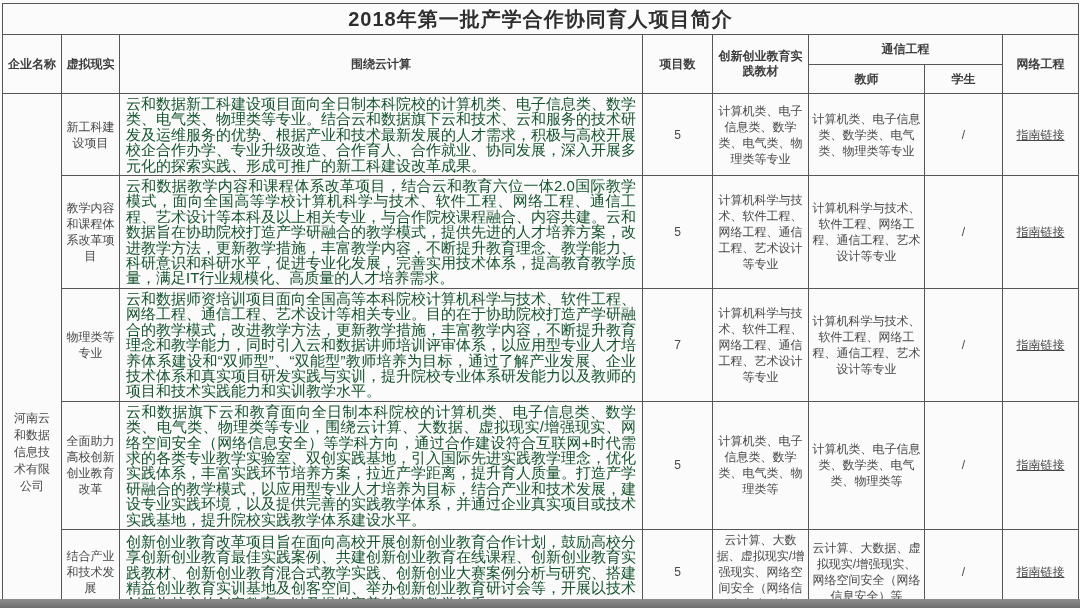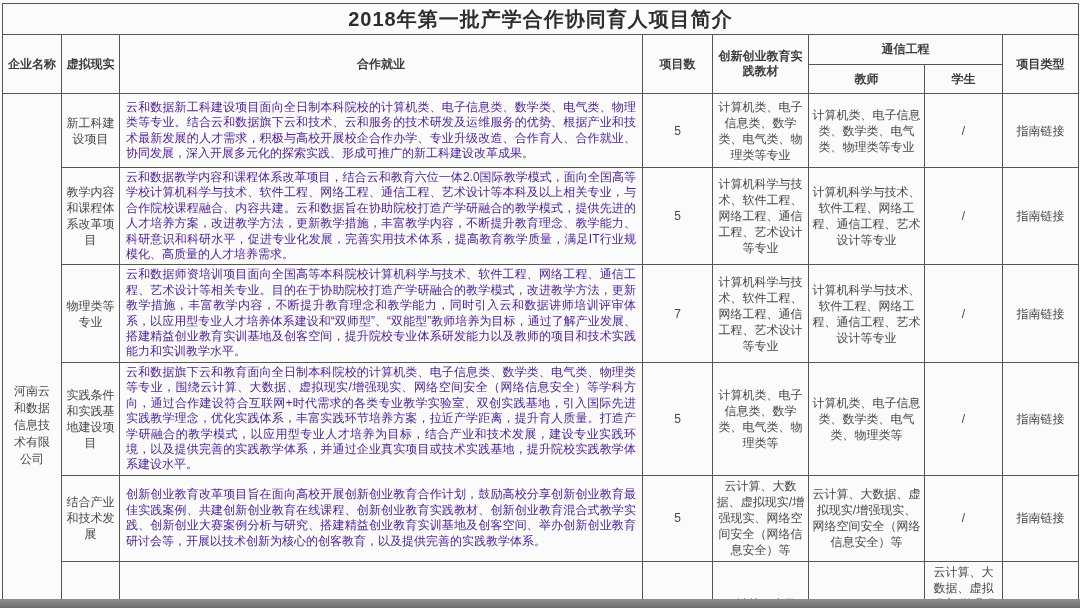--- a/index.html
+++ b/index.html
@@ -42,28 +42,28 @@
   tr.r4 { height:90px; }
   tr.r5 { height:86px; }
   tr.r6 { height:92px; }
   .c-center {
     text-align:center;
     font-size:12px;
     line-height:16px;
     padding:2px 3px;
   }
   .c-intro {
-    font-size:12px;
+    font-size:15px;
     line-height:15.4px;
     padding:2px 6px;
     text-align:justify;
-    color:#4c1d95;
+    color:#14532d;
   }
   .company-cell { font-size:12px; line-height:17px; padding:2px 6px; }
-  .link-cell { cursor:pointer; }
+  .link-cell { cursor:pointer;text-decoration:underline; }
   .bottom-bar {
     position:absolute;
     left:0; bottom:0;
     width:1080px; height:9px;
     background:linear-gradient(to bottom,#8e8e8e,#6d6d6d);
   }
 </style>
 </head>
 <body>
 
@@ -81,25 +81,25 @@
     </colgroup>
 
     <tbody>
         <tr>
       <td class="title-cell" colspan="8">2018年第一批产学合作协同育人项目简介</td>
     </tr>
 
     <tr class="hdr1">
       <th rowspan="2">企业名称</th>
       <th rowspan="2">虚拟现实</th>
-      <th rowspan="2">合作就业</th>
+      <th rowspan="2">围绕云计算</th>
       <th rowspan="2">项目数</th>
       <th rowspan="2">创新创业教育实践教材</th>
       <th colspan="2">通信工程</th>
-      <th rowspan="2">项目类型</th>
+      <th rowspan="2">网络工程</th>
     </tr>
     <tr class="hdr2">
       <th>教师</th>
       <th>学生</th>
     </tr>
 
     <tr class="r1">
       <td class="c-center company-cell" rowspan="6">河南云和数据信息技术有限公司</td>
       <td class="c-center">新工科建设项目</td>
       <td class="c-intro">云和数据新工科建设项目面向全日制本科院校的计算机类、电子信息类、数学类、电气类、物理类等专业。结合云和数据旗下云和技术、云和服务的技术研发及运维服务的优势、根据产业和技术最新发展的人才需求，积极与高校开展校企合作办学、专业升级改造、合作育人、合作就业、协同发展，深入开展多元化的探索实践、形成可推广的新工科建设改革成果。</td>
@@ -115,30 +115,30 @@
       <td class="c-intro">云和数据教学内容和课程体系改革项目，结合云和教育六位一体2.0国际教学模式，面向全国高等学校计算机科学与技术、软件工程、网络工程、通信工程、艺术设计等本科及以上相关专业，与合作院校课程融合、内容共建。云和数据旨在协助院校打造产学研融合的教学模式，提供先进的人才培养方案，改进教学方法，更新教学措施，丰富教学内容，不断提升教育理念、教学能力、科研意识和科研水平，促进专业化发展，完善实用技术体系，提高教育教学质量，满足IT行业规模化、高质量的人才培养需求。</td>
       <td class="c-center">5</td>
       <td class="c-center">计算机科学与技术、软件工程、网络工程、通信工程、艺术设计等专业</td>
       <td class="c-center">计算机科学与技术、软件工程、网络工程、通信工程、艺术设计等专业</td>
       <td class="c-center">/</td>
       <td class="c-center link-cell">指南链接</td>
     </tr>
 
     <tr class="r3">
       <td class="c-center">物理类等专业</td>
-      <td class="c-intro">云和数据师资培训项目面向全国高等本科院校计算机科学与技术、软件工程、网络工程、通信工程、艺术设计等相关专业。目的在于协助院校打造产学研融合的教学模式，改进教学方法，更新教学措施，丰富教学内容，不断提升教育理念和教学能力，同时引入云和数据讲师培训评审体系，以应用型专业人才培养体系建设和“双师型”、“双能型”教师培养为目标，通过了解产业发展、搭建精益创业教育实训基地及创客空间，提升院校专业体系研发能力以及教师的项目和技术实践能力和实训教学水平。</td>
+      <td class="c-intro">云和数据师资培训项目面向全国高等本科院校计算机科学与技术、软件工程、网络工程、通信工程、艺术设计等相关专业。目的在于协助院校打造产学研融合的教学模式，改进教学方法，更新教学措施，丰富教学内容，不断提升教育理念和教学能力，同时引入云和数据讲师培训评审体系，以应用型专业人才培养体系建设和“双师型”、“双能型”教师培养为目标，通过了解产业发展、企业技术体系和真实项目研发实践与实训，提升院校专业体系研发能力以及教师的项目和技术实践能力和实训教学水平。</td>
       <td class="c-center">7</td>
       <td class="c-center">计算机科学与技术、软件工程、网络工程、通信工程、艺术设计等专业</td>
       <td class="c-center">计算机科学与技术、软件工程、网络工程、通信工程、艺术设计等专业</td>
       <td class="c-center">/</td>
       <td class="c-center link-cell">指南链接</td>
     </tr>
 
     <tr class="r4">
-      <td class="c-center">实践条件和实践基地建设项目</td>
+      <td class="c-center">全面助力高校创新创业教育改革</td>
       <td class="c-intro">云和数据旗下云和教育面向全日制本科院校的计算机类、电子信息类、数学类、电气类、物理类等专业，围绕云计算、大数据、虚拟现实/增强现实、网络空间安全（网络信息安全）等学科方向，通过合作建设符合互联网+时代需求的各类专业教学实验室、双创实践基地，引入国际先进实践教学理念，优化实践体系，丰富实践环节培养方案，拉近产学距离，提升育人质量。打造产学研融合的教学模式，以应用型专业人才培养为目标，结合产业和技术发展，建设专业实践环境，以及提供完善的实践教学体系，并通过企业真实项目或技术实践基地，提升院校实践教学体系建设水平。</td>
       <td class="c-center">5</td>
       <td class="c-center">计算机类、电子信息类、数学类、电气类、物理类等</td>
       <td class="c-center">计算机类、电子信息类、数学类、电气类、物理类等</td>
       <td class="c-center">/</td>
       <td class="c-center link-cell">指南链接</td>
     </tr>
 
     <tr class="r5">
       <td class="c-center">结合产业和技术发展</td>

